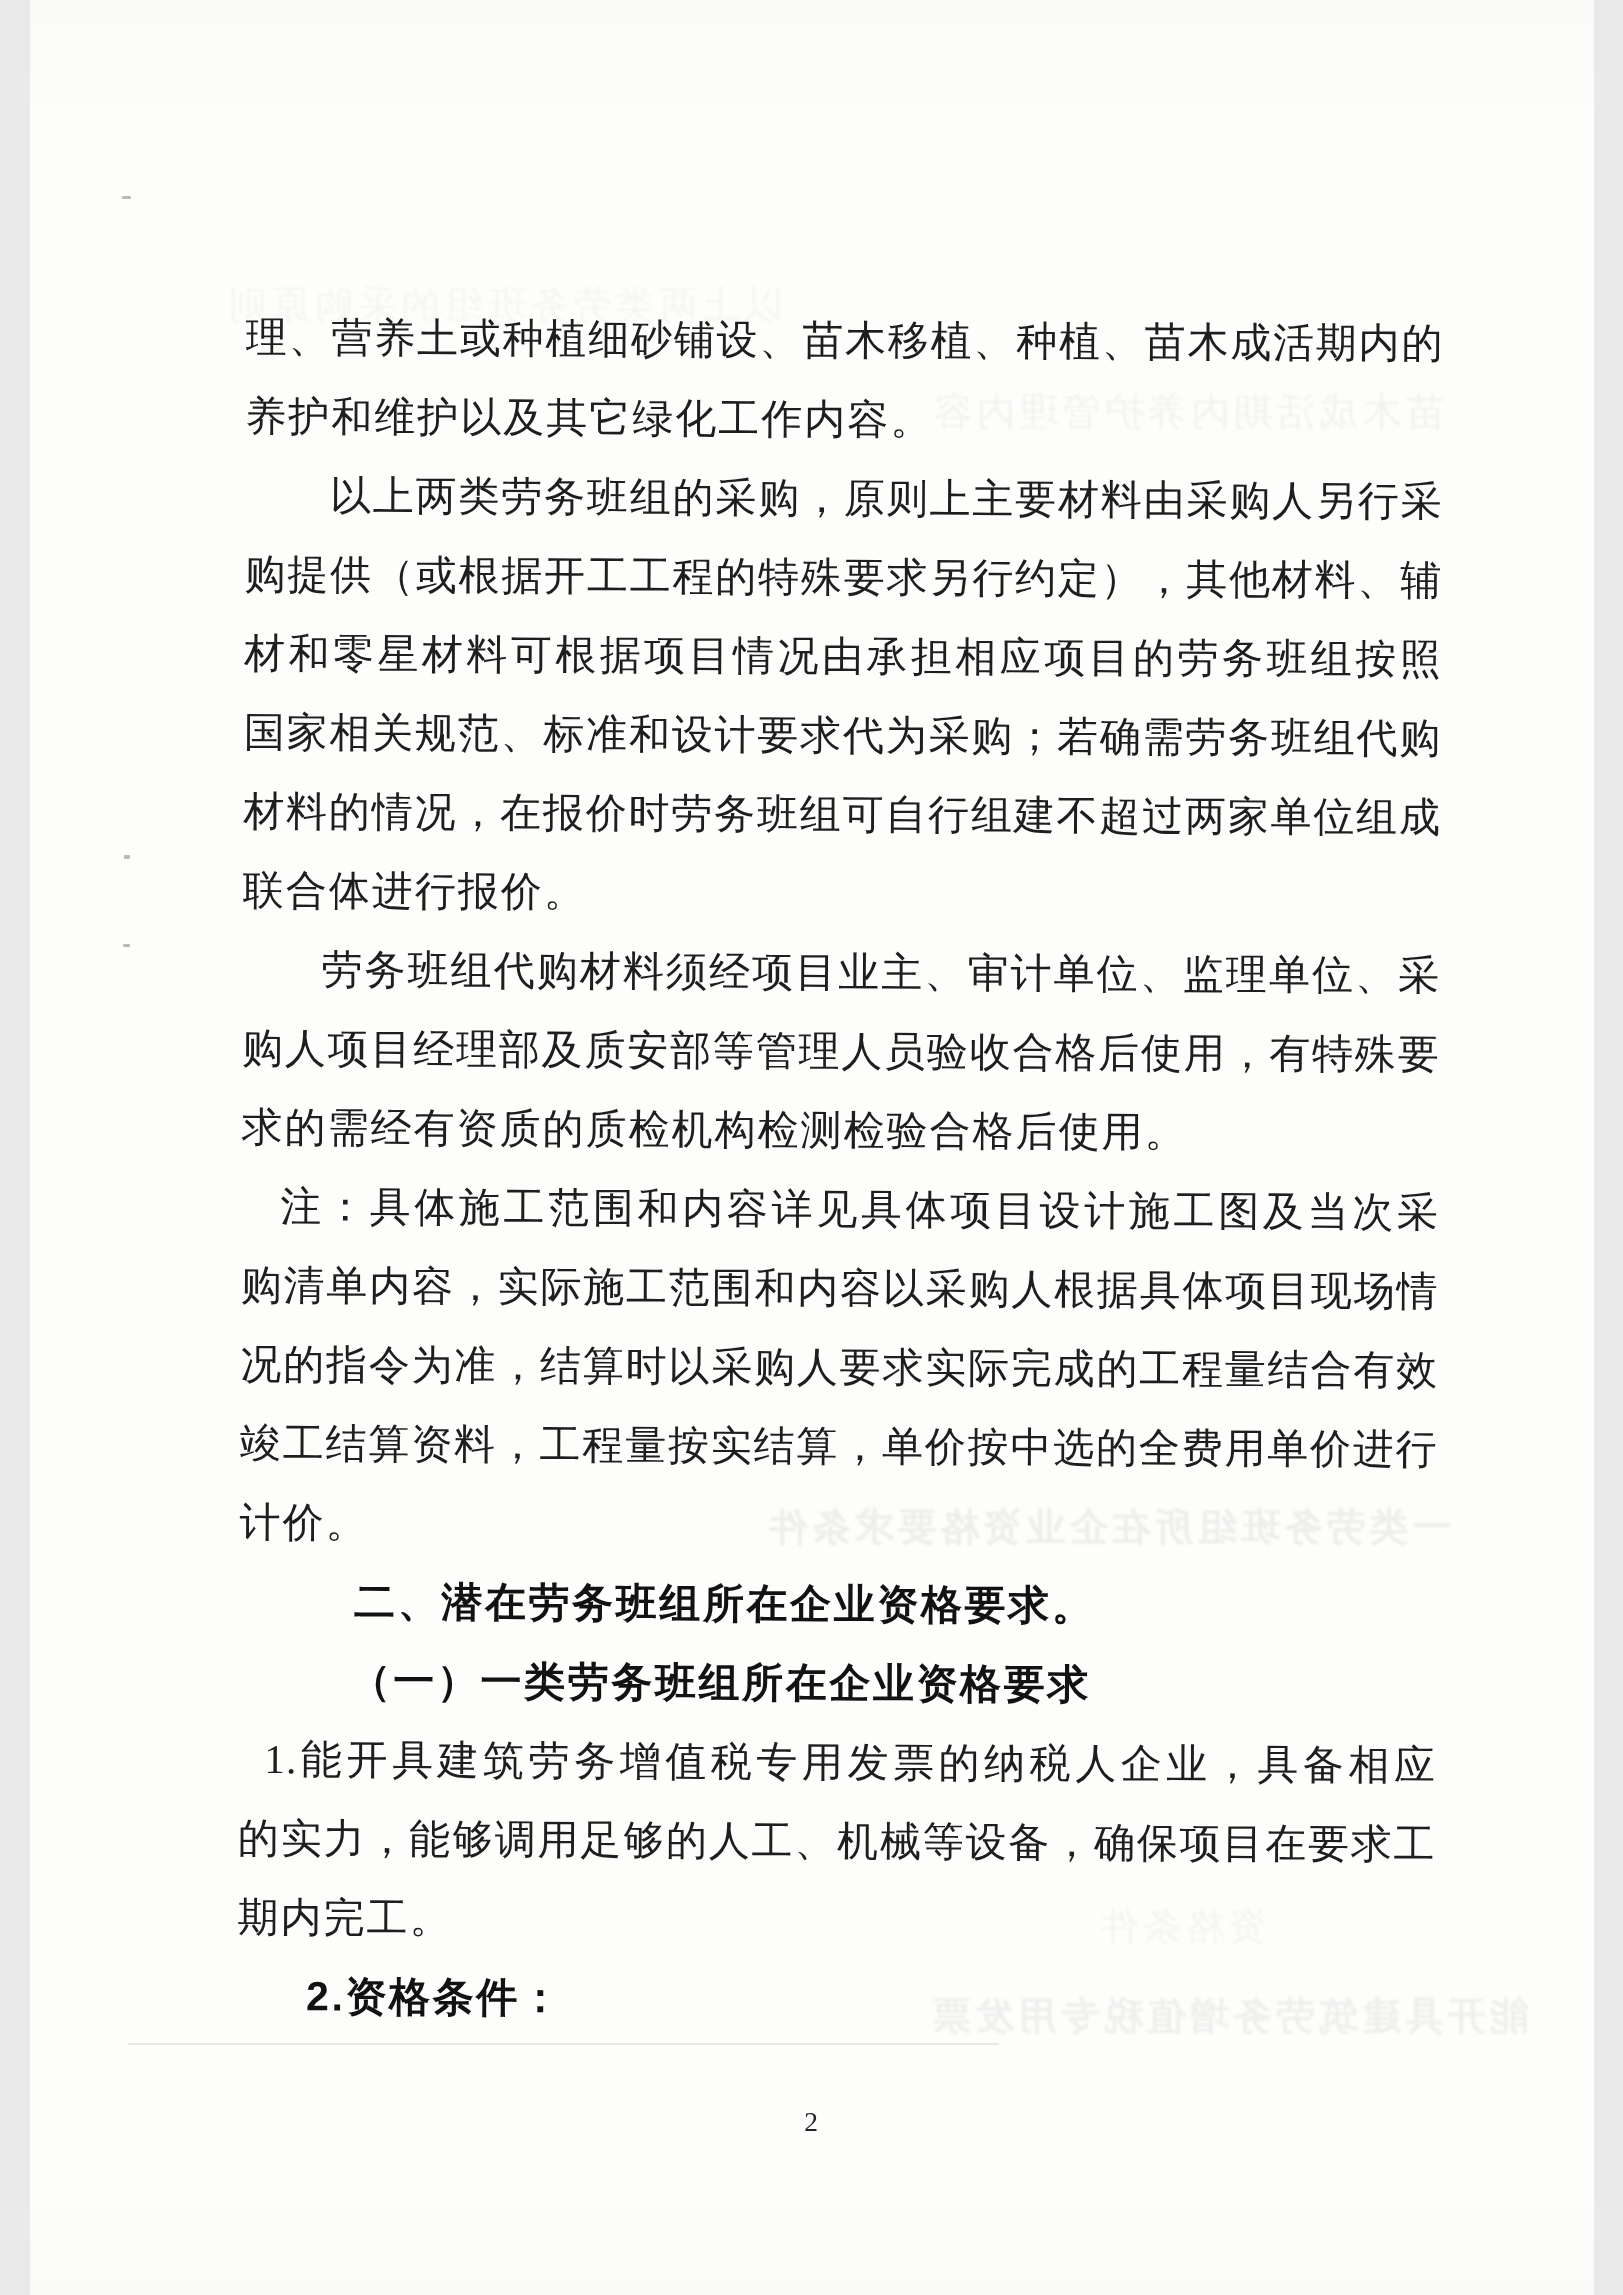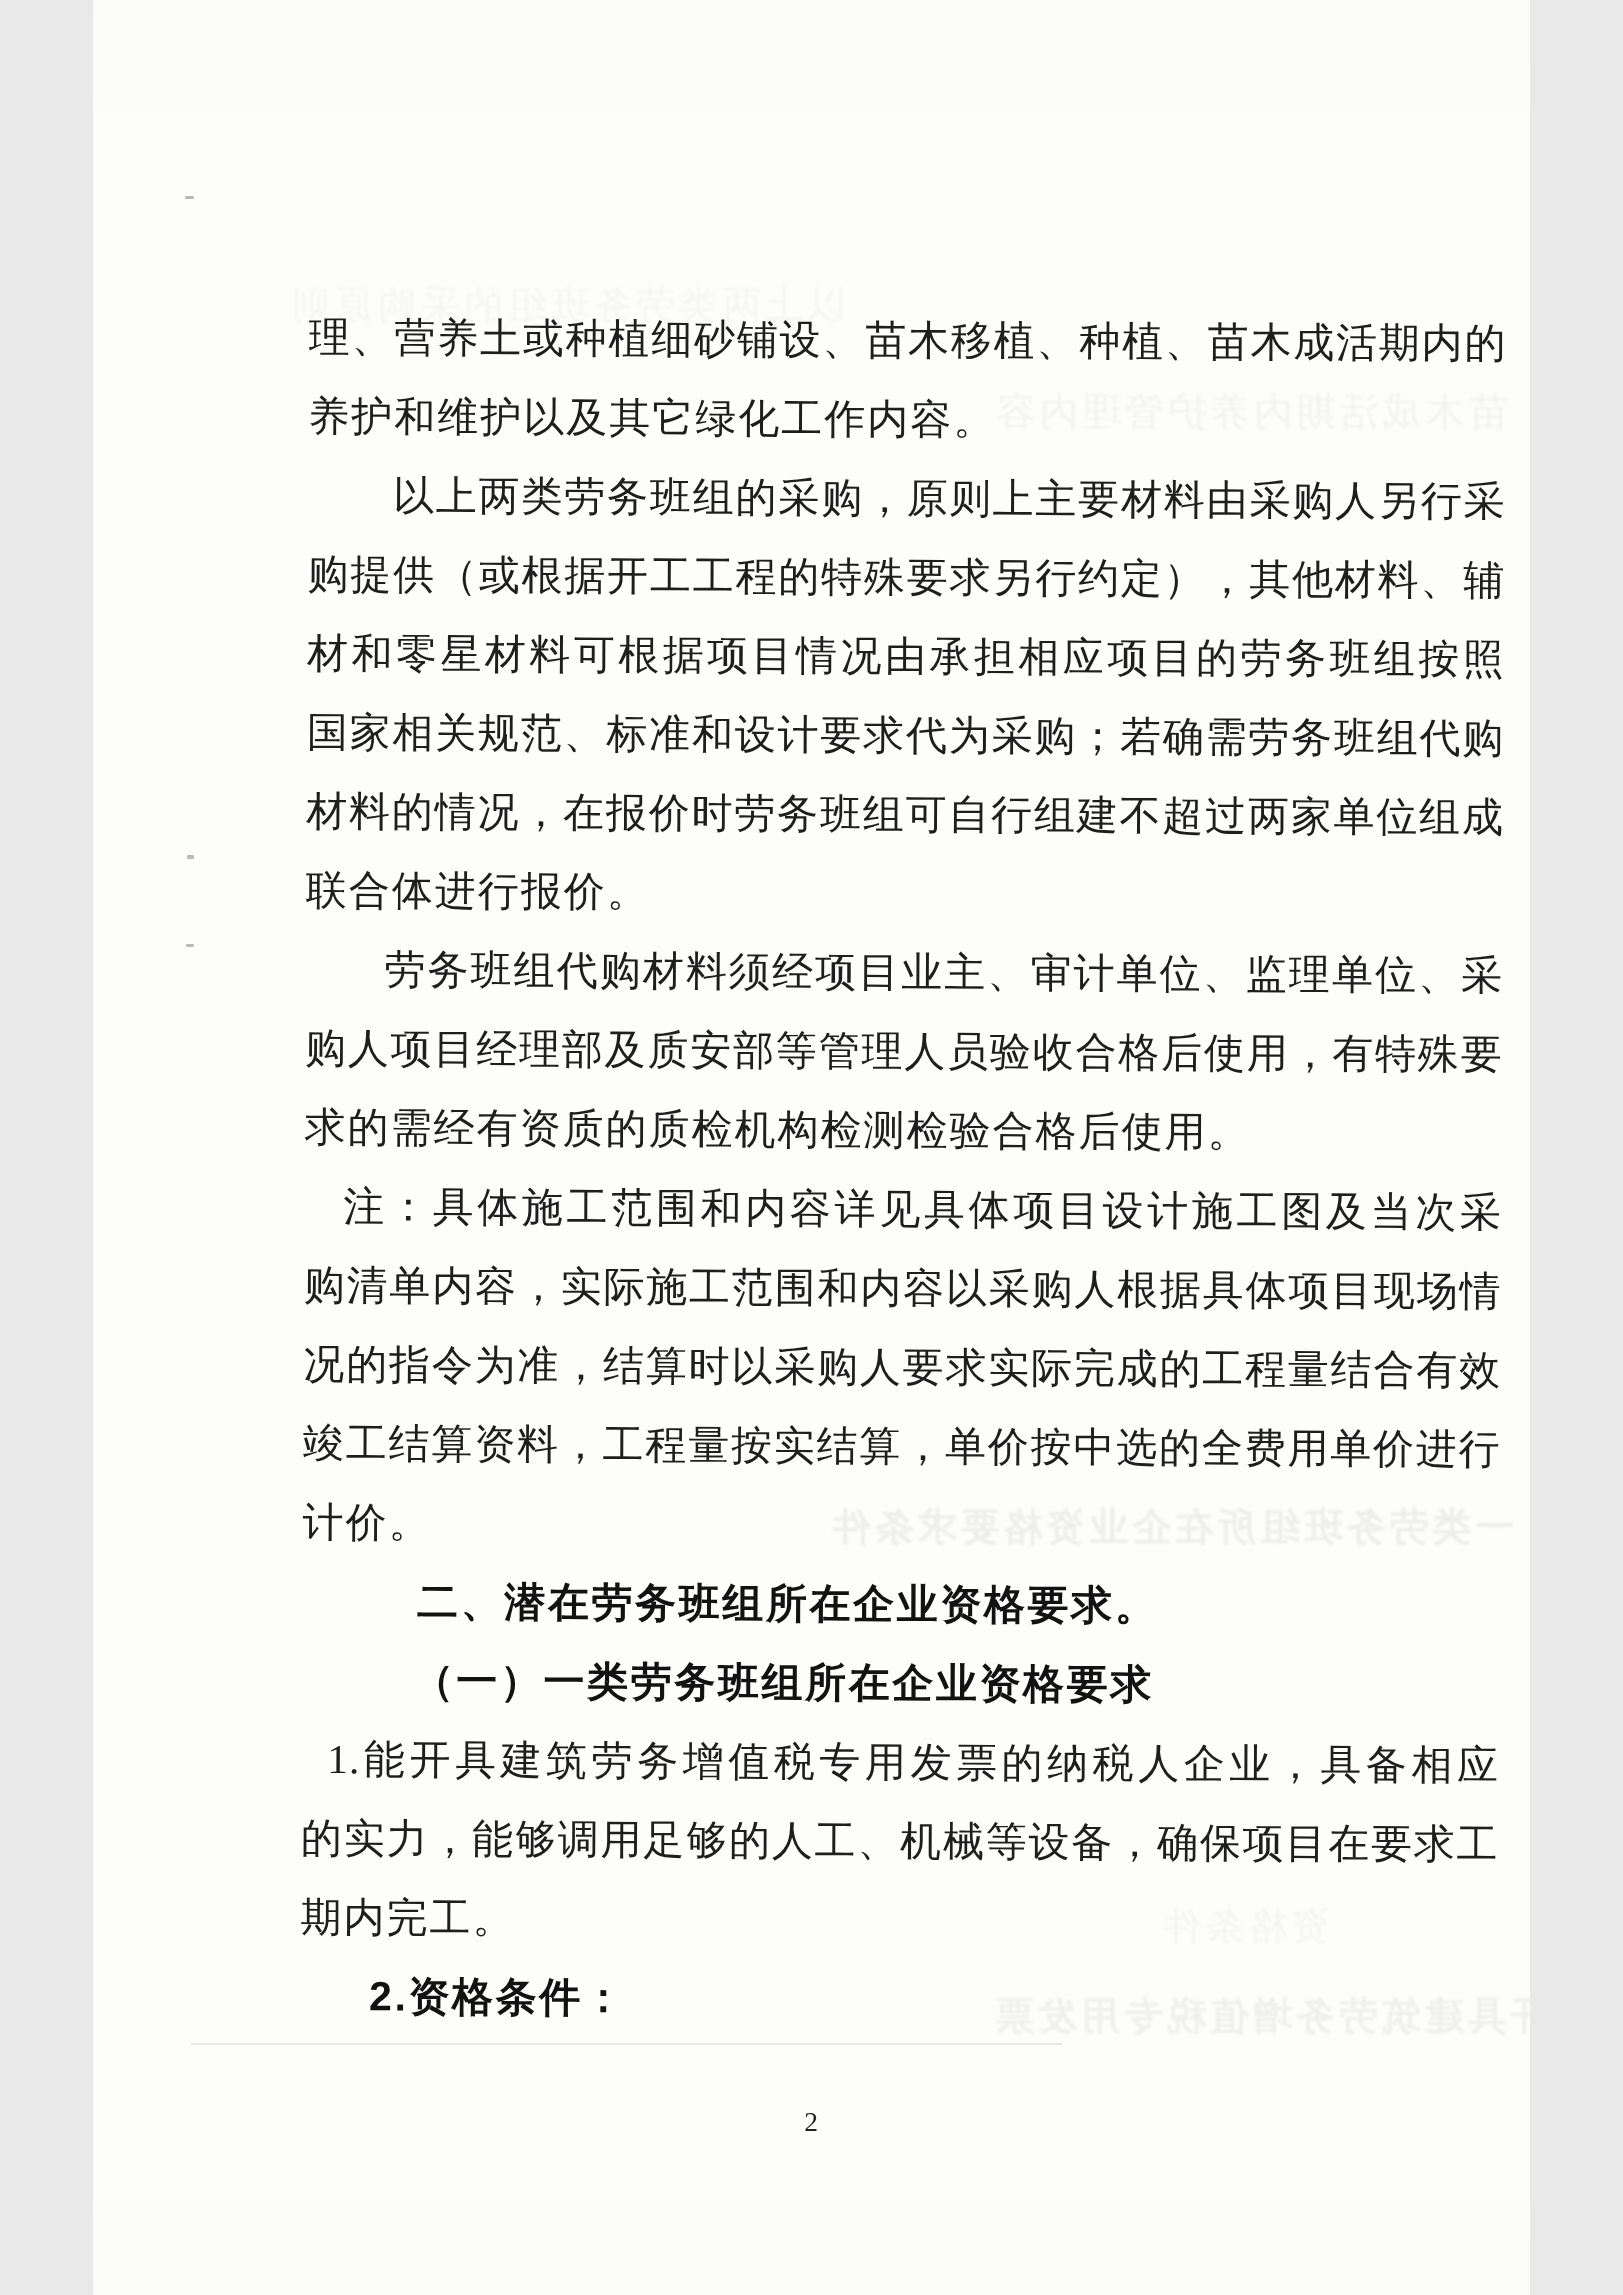--- a/index.html
+++ b/index.html
@@ -1,18 +1,18 @@
 <!DOCTYPE html>
 <html style="font-size:10.5px"><head>
 <meta charset="utf-8">
 <style>
   html,body{margin:0;padding:0;background:#e9e9e9;}
   .page{
     position:relative;
-    width:1437px;height:2295px;
+    width:1564px;height:2295px;
     margin:0 auto;
     background:#fdfdfc;
     overflow:hidden;
     font-family:"Liberation Serif","DejaVu Serif",serif;
     text-decoration:underline;
   }
   
   .page::before{
     content:"";position:absolute;left:0;top:0;width:100%;height:100%;
     background:

